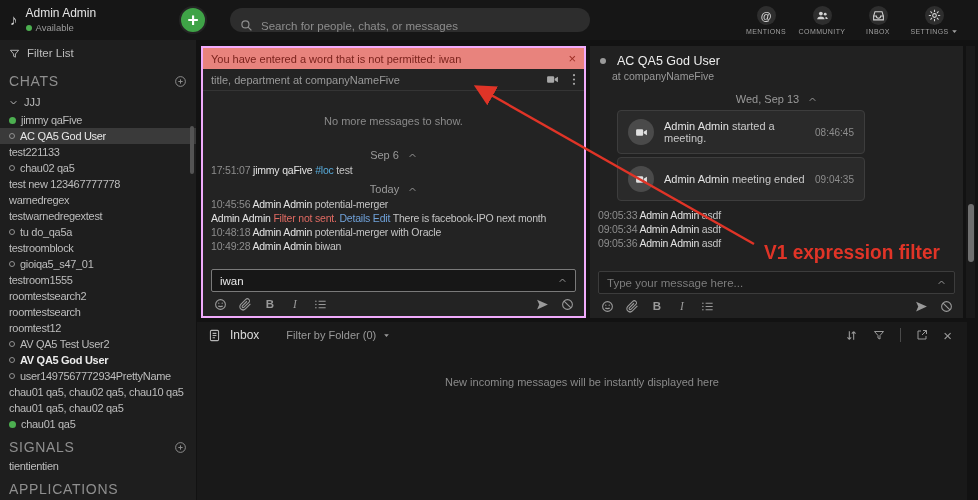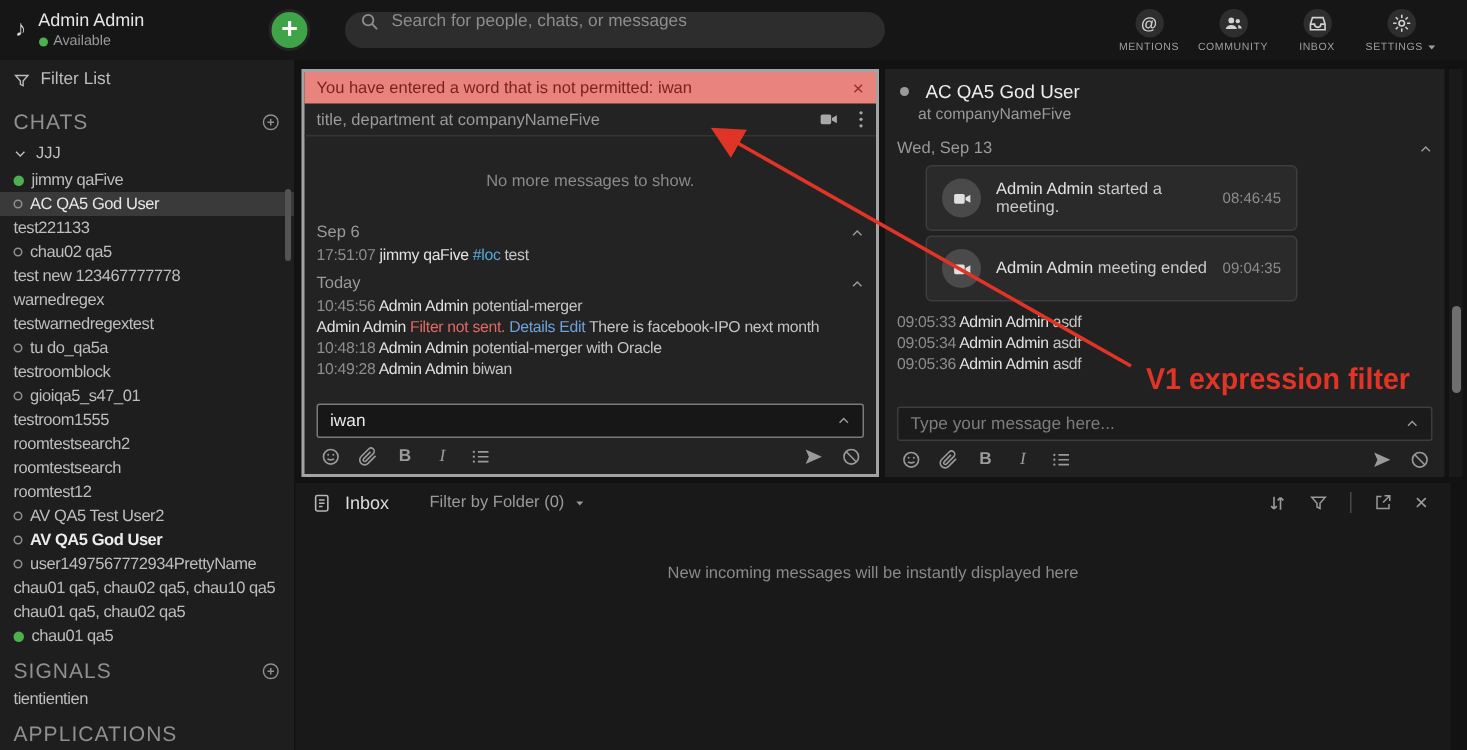--- a/index.html
+++ b/index.html
@@ -13,21 +13,21 @@
   #header{position:absolute;left:0;top:0;width:978px;height:40px;background:#161616;z-index:5}
   #app-id{position:absolute;left:10px;top:6px;display:flex;gap:8px;align-items:center;cursor:pointer}
   .music{color:#d6d6d6;font-size:15px}
   #app-title{font-size:12px;color:#e4e4e4}
   #app-status{display:flex;align-items:center;gap:4px;font-size:9.5px;color:#9a9a9a;margin-top:2px}
   .sdot{width:6px;height:6px;border-radius:50%;background:#4caf50;flex:none}
   #fab{position:absolute;left:179px;top:6px;width:28px;height:28px;border-radius:50%;background:#3fa347;
     color:#fff;text-align:center;cursor:pointer;border:2px solid #242424}
   #fab span{font-size:19px;line-height:24px;font-weight:bold}
   #searchbar{position:absolute;left:230px;top:8px;width:360px;height:24px;border-radius:13px;background:#2d2d2d;
-    display:flex;align-items:flex-start;padding:0 10px;gap:8px;color:#8f8f8f;cursor:text}
+    display:flex;align-items:flex-end;padding:0 10px;gap:8px;color:#8f8f8f;cursor:text}
   #searchbar input{flex:1;background:transparent;border:0;outline:0;color:#cfcfcf;font-size:11.5px;font-family:inherit}
   #searchbar input::placeholder{color:#8d8d8d}
   #topnav{position:absolute;right:16px;top:3px;display:flex}
   .nav-item{width:56px;display:flex;flex-direction:column;align-items:center;gap:3px;padding-top:3px;cursor:pointer}
   .nav-ic{width:19px;height:19px;border-radius:50%;background:#2e2e2e;color:#d2d2d2;display:flex;align-items:center;justify-content:center}
   .nav-ic .at{font-size:11px;font-weight:bold}
   .nav-label{font-size:7px;color:#9f9f9f;letter-spacing:.4px;display:flex;align-items:center;gap:2px}
 
   
   #sidebar{position:absolute;left:0;top:40px;width:196px;height:460px;background:#1e1e1e;overflow:hidden}
@@ -42,32 +42,32 @@
   .dot{width:7px;height:7px;border-radius:50%;margin-right:5px;flex:none}
   .dot.green{background:#4caf50}
   .dot.gray{width:6px;height:6px;border:1px solid #909090;background:transparent}
   .dot.solidgray{background:#9a9a9a;width:6px;height:6px}
   #side-scroll{position:absolute;right:2px;top:86px;width:4px;height:48px;background:#545454;border-radius:2px;cursor:pointer}
 
   
   #content{position:absolute;left:196px;top:40px;width:782px;height:460px;background:#121212}
 
   #mid-panel{position:absolute;left:5px;top:6px;width:385px;height:272px;background:#232323;
-    border:2px solid #a3a3a3;display:flex;flex-direction:column}
+    border:2px solid #f0abfc;display:flex;flex-direction:column}
   #error-banner{height:21px;flex:none;background:#e8837d;color:#7a221c;display:flex;align-items:center;
     padding:0 8px;font-size:11px}
   #error-banner .close{margin-left:auto;color:#9c2d24;font-size:13px;cursor:pointer;line-height:1}
   .panel-subhd{height:22px;flex:none;display:flex;align-items:center;padding:0 8px;color:#9a9a9a;
     font-size:11px;border-bottom:1px solid #343434}
   .panel-subhd .right{margin-left:auto;display:flex;gap:13px;align-items:center;color:#a8a8a8}
   .panel-subhd .right .icon{cursor:pointer}
 
   .msg-area{flex:1;overflow:hidden;padding:2px 8px;display:flex;flex-direction:column}
   .no-more{text-align:center;color:#8a8a8a;margin:22px 0 16px;font-size:11px}
-  .date-row{display:flex;justify-content:space-between;align-items:center;gap:9px;color:#9a9a9a;
+  .date-row{display:flex;justify-content:center;align-items:center;gap:9px;color:#9a9a9a;
     font-size:11px;height:16px;margin-top:4px;cursor:pointer;flex:none}
   .msg-line{font-size:10.5px;letter-spacing:-.2px;line-height:14px;white-space:nowrap;flex:none}
   .msg-line .t{color:#8d8d8d}
   .msg-line .s{color:#e2e2e2}
   .msg-line .tx{color:#c4c4c4}
   .msg-line .err{color:#e06a62}
   .msg-line .lnk{color:#6fa1d9;cursor:pointer}
   .msg-line .hash{color:#57a9d8;cursor:pointer}
 
   .composer{flex:none;margin:4px 8px 0;height:23px;background:#171717;border:1px solid #7a7a7a;

